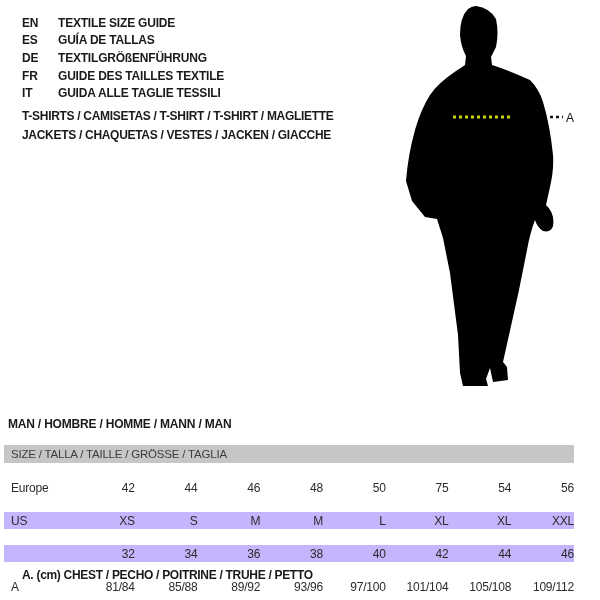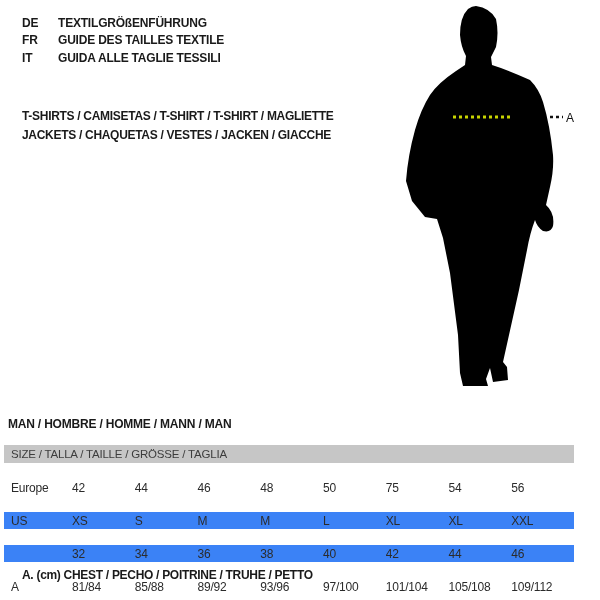--- a/index.html
+++ b/index.html
@@ -20,33 +20,41 @@
   .figure-wrap { position:absolute; left:403px; top:5px; width:175px; height:392px; }
   .figure-wrap svg { display:block; }
 
   
   .section-title { position:absolute; left:8px; top:417px; font-size:12px; font-weight:700; letter-spacing:-0.2px; }
 
   
   .size-table { position:absolute; left:4px; top:445px; width:570px; font-size:12px; letter-spacing:-0.2px; }
   .table-header { background:#c6c6c6; color:#3d3d3d; height:18px; line-height:18px; padding-left:7px; font-size:11.5px; }
   .t-row { display:grid; grid-template-columns:68px repeat(8, 1fr); height:17px; align-items:center; color:#2b2b2b;margin-top:16px; }
-  .t-row.shaded { background:#3b82f6; }
+  .t-row.shaded { background:#c4b5fd; }
   .row-label { padding-left:7px; text-align:left; }
-  .t-cell { text-align:left; }
+  .t-cell { text-align:right; }
 
   
   .footnote { position:absolute; left:22px; top:548px; font-size:12px; font-weight:700; letter-spacing:-0.3px;margin-top:20px; }
 </style>
 </head>
 <body>
 
 <div class="canvas">
 
   <div class="lang-block">
+    <div class="lang-row">
+      <span class="lang-code">EN</span>
+      <span class="lang-label">TEXTILE SIZE GUIDE</span>
+    </div>
+    <div class="lang-row">
+      <span class="lang-code">ES</span>
+      <span class="lang-label">GUÍA DE TALLAS</span>
+    </div>
     <div class="lang-row">
       <span class="lang-code">DE</span>
       <span class="lang-label">TEXTILGRÖßENFÜHRUNG</span>
     </div>
     <div class="lang-row">
       <span class="lang-code">FR</span>
       <span class="lang-label">GUIDE DES TAILLES TEXTILE</span>
     </div>
     <div class="lang-row">
       <span class="lang-code">IT</span>

